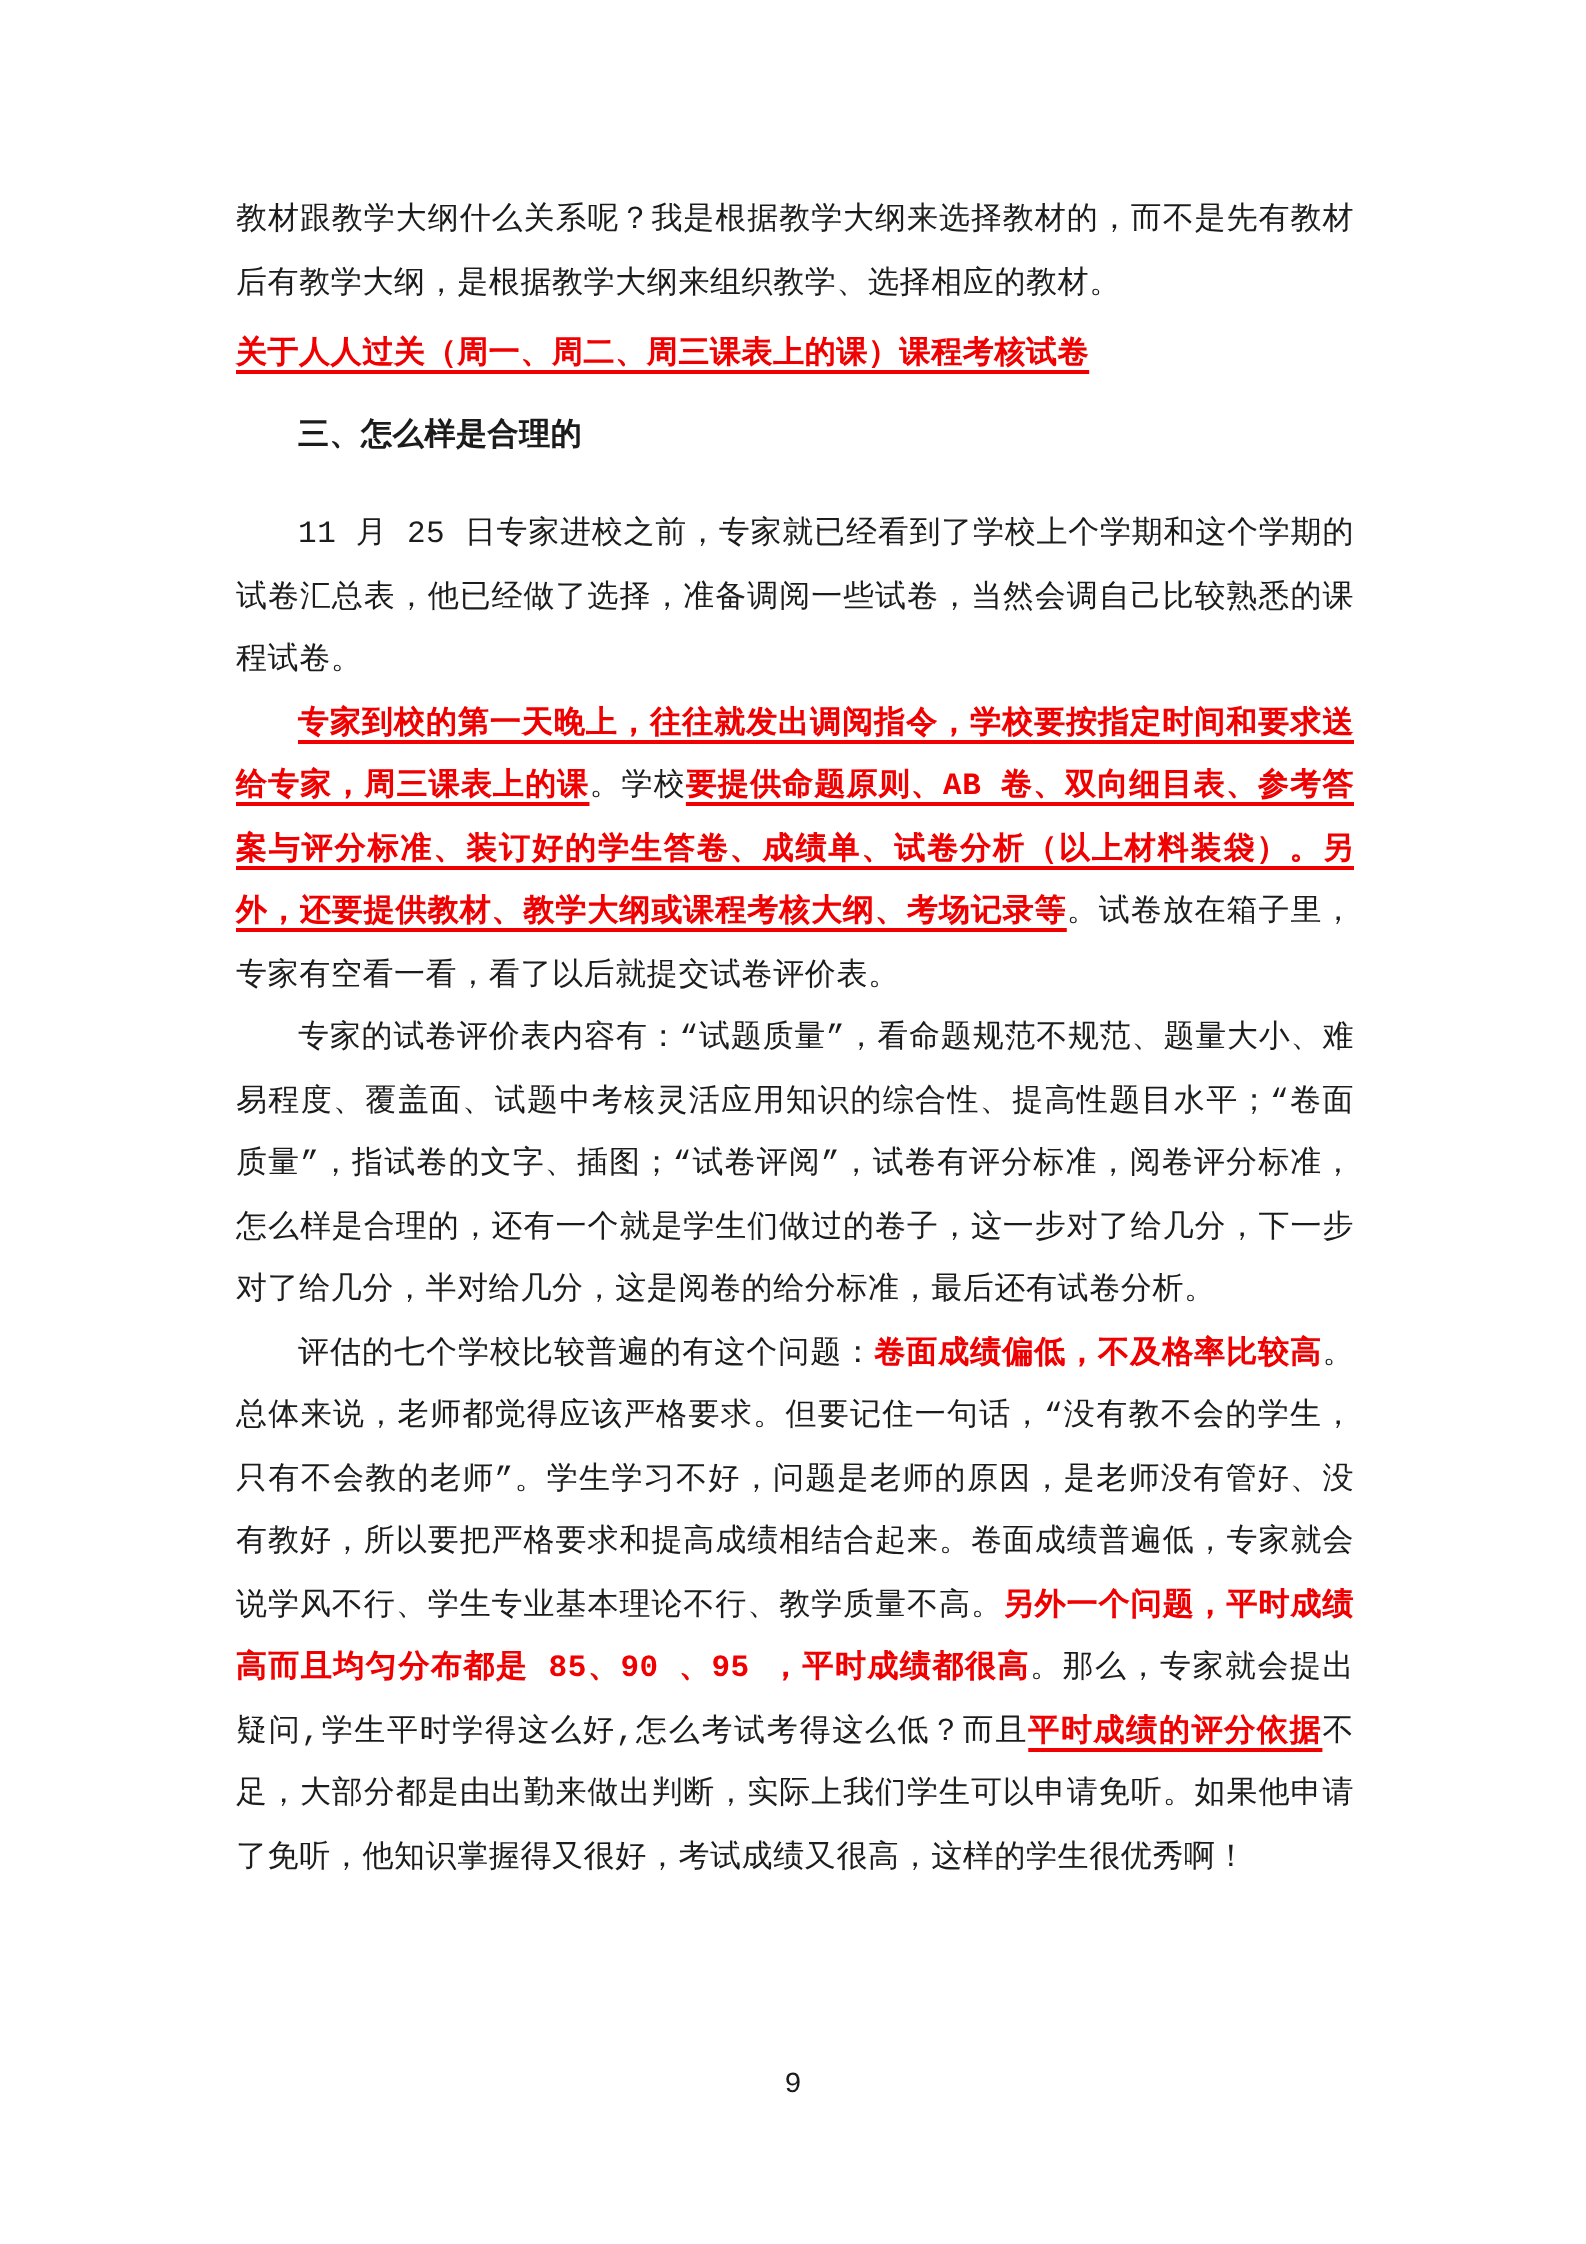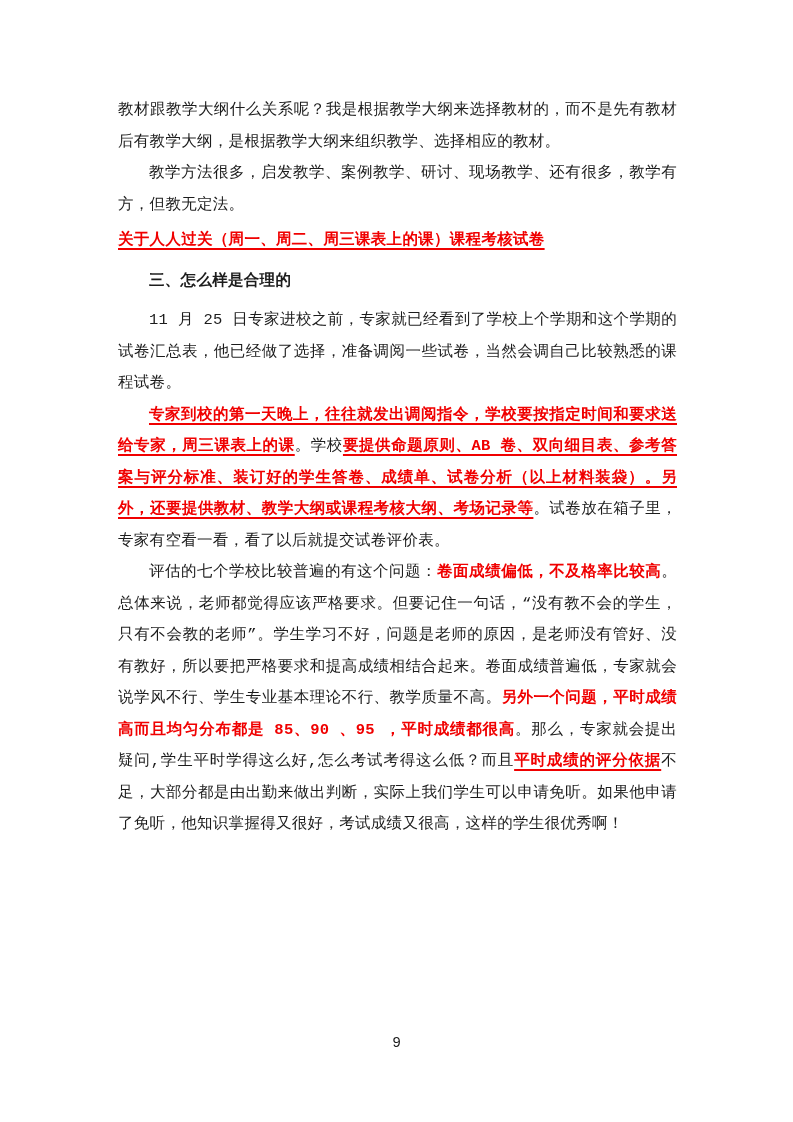--- a/index.html
+++ b/index.html
@@ -27,21 +27,21 @@
     font-size: 15.5px;
     line-height: 31.5px;
     text-align: justify;
     text-justify: inter-ideograph;
     letter-spacing: 0.3px;
     word-break: break-all;
   }
   p.indent { text-indent: 2em; }
   p.red-line { margin: 4px 0 0 0; }
   p.heading { margin: 9px 0 0 0; font-weight: bold; }
-  p.after-heading { margin-top: 8px; }
+  p.after-heading { margin-top: 18px; }
 
   .r-normal { color: var(--ink, #1c1c1c); font-weight: normal; }
   .r-bold   { color: var(--ink, #1c1c1c); font-weight: bold; }
   .r-red-b  { color: var(--accent, #f00000); font-weight: bold; }
   .r-red-bu {
     color: var(--accent, #f00000);
     font-weight: bold;
     text-decoration: underline;
     text-decoration-color: var(--accent, #f00000);
     text-decoration-thickness: 1.5px;
@@ -59,29 +59,29 @@
   }
 </style>
 </head>
 <body>
 
 <div class="page">
   <div class="content">
 
     <p class="para"><span class="r-normal">教材跟教学大纲什么关系呢？我是根据教学大纲来选择教材的，而不是先有教材后有教学大纲，是根据教学大纲来组织教学、选择相应的教材。</span></p>
 
-    <p class="para indent"><span class="r-normal">教学方法很多，启发教学、案例教学、研讨、现场教学、还有很多，教学有方，但教无定法。</span></p>
 
     <p class="para red-line"><span class="r-red-bu">关于人人过关（周一、周二、周三课表上的课）课程考核试卷</span></p>
 
     <p class="para indent heading"><span class="r-bold">三、怎么样是合理的</span></p>
 
     <p class="para indent after-heading"><span class="r-normal">11 月 25 日专家进校之前，专家就已经看到了学校上个学期和这个学期的试卷汇总表，他已经做了选择，准备调阅一些试卷，当然会调自己比较熟悉的课程试卷。</span></p>
 
     <p class="para indent"><span class="r-red-bu">专家到校的第一天晚上，往往就发出调阅指令，学校要按指定时间和要求送给专家，周三课表上的课</span><span class="r-normal">。学校</span><span class="r-red-bu">要提供命题原则、AB 卷、双向细目表、参考答案与评分标准、装订好的学生答卷、成绩单、试卷分析（以上材料装袋）。另外，还要提供教材、教学大纲或课程考核大纲、考场记录等</span><span class="r-normal">。试卷放在箱子里，专家有空看一看，看了以后就提交试卷评价表。</span></p>
 
+    <p class="para indent"><span class="r-normal">专家的试卷评价表内容有：“试题质量”，看命题规范不规范、题量大小、难易程度、覆盖面、试题中考核灵活应用知识的综合性、提高性题目水平；“卷面质量”，指试卷的文字、插图；“试卷评阅”，试卷有评分标准，阅卷评分标准，怎么样是合理的，还有一个就是学生们做过的卷子，这一步对了给几分，下一步对了给几分，半对给几分，这是阅卷的给分标准，最后还有试卷分析。</span></p>
 
     <p class="para indent"><span class="r-normal">评估的七个学校比较普遍的有这个问题：</span><span class="r-red-b">卷面成绩偏低，不及格率比较高</span><span class="r-normal">。总体来说，老师都觉得应该严格要求。但要记住一句话，“没有教不会的学生，只有不会教的老师”。学生学习不好，问题是老师的原因，是老师没有管好、没有教好，所以要把严格要求和提高成绩相结合起来。卷面成绩普遍低，专家就会说学风不行、学生专业基本理论不行、教学质量不高。</span><span class="r-red-b">另外一个问题，平时成绩高而且均匀分布都是 85、90 、95 ，平时成绩都很高</span><span class="r-normal">。那么，专家就会提出疑问,学生平时学得这么好,怎么考试考得这么低？而且</span><span class="r-red-bu">平时成绩的评分依据</span><span class="r-normal">不足，大部分都是由出勤来做出判断，实际上我们学生可以申请免听。如果他申请了免听，他知识掌握得又很好，考试成绩又很高，这样的学生很优秀啊！</span></p>
 
   </div>
 
   <div class="page-number">9</div>
 </div>
 
 </body></html>

